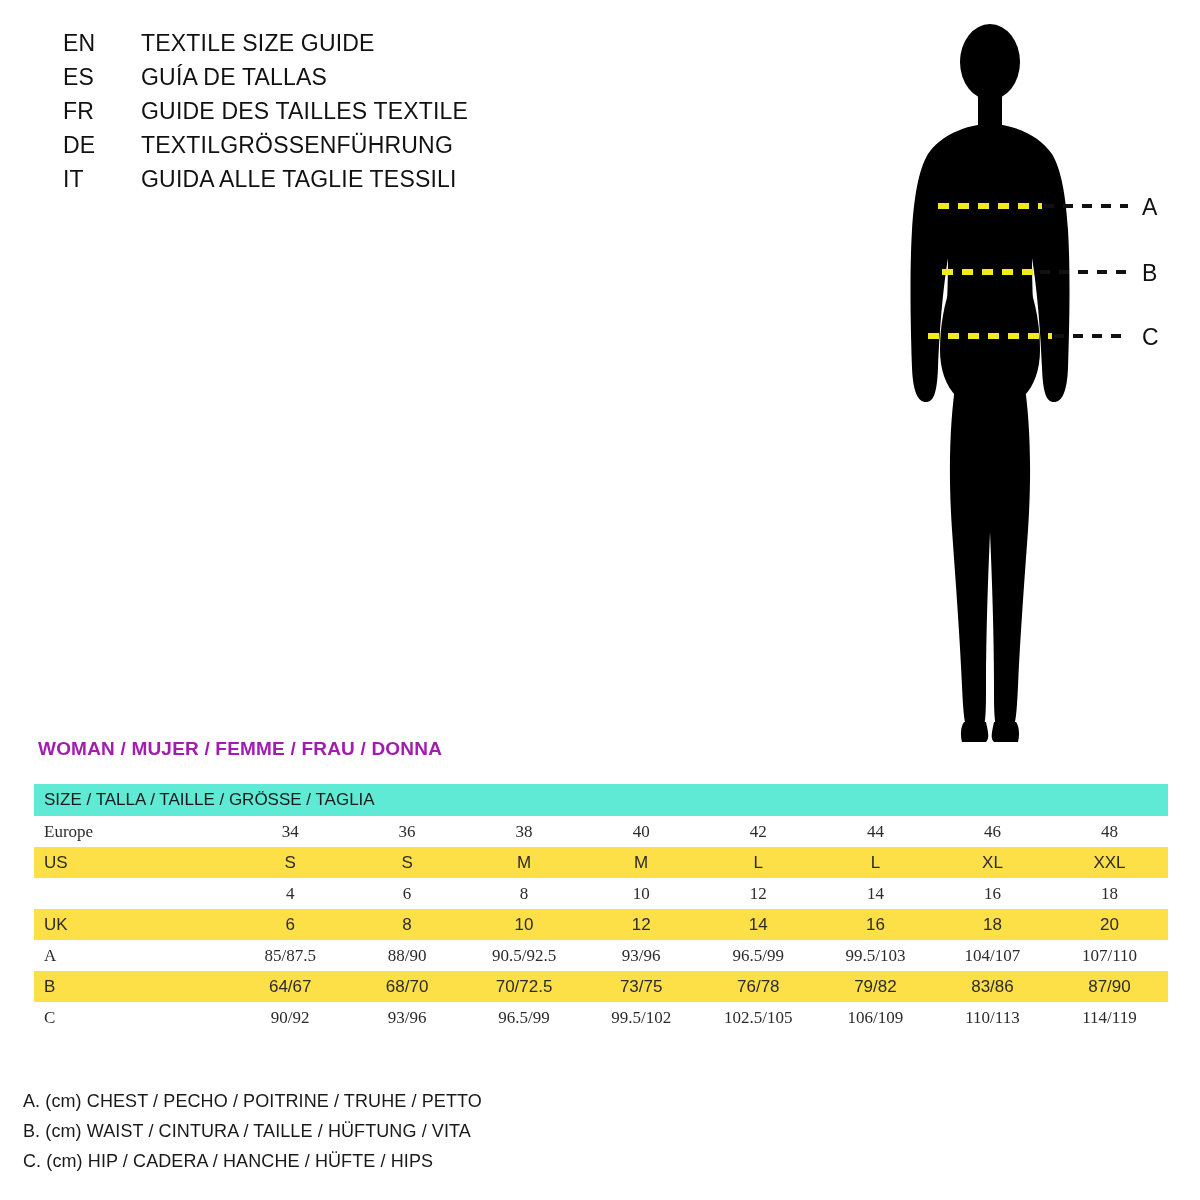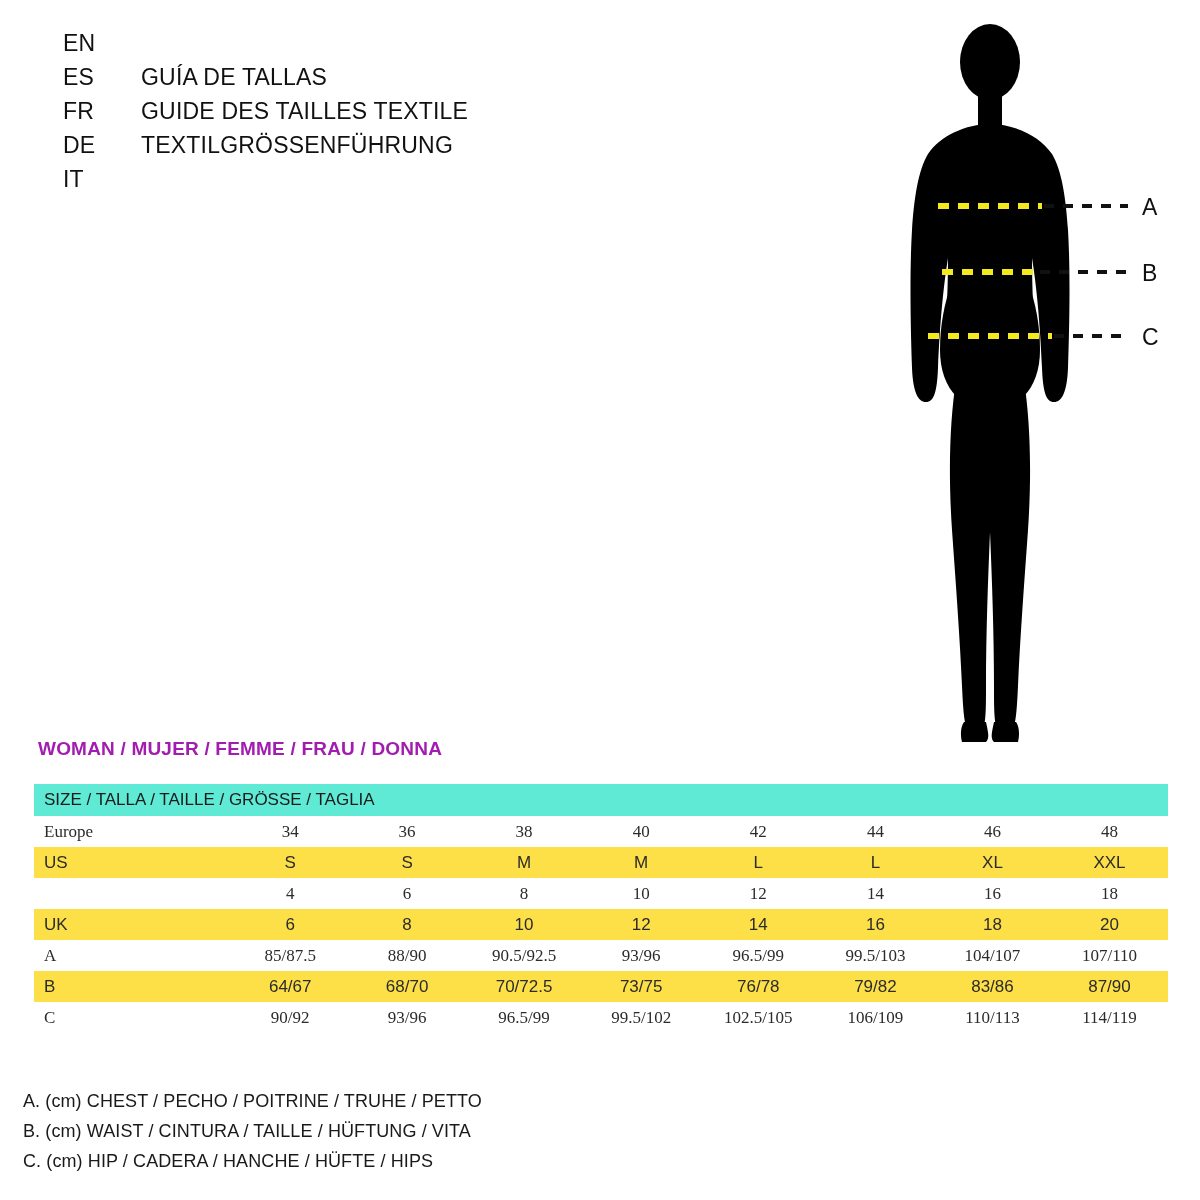--- a/index.html
+++ b/index.html
@@ -138,35 +138,37 @@
   }
 </style>
 </head>
 <body>
 
 <div class="page">
 
   <div class="titles">
     <div class="title-row">
       <div class="title-lang">EN</div>
+      <div class="title-text">TEXTILE SIZE GUIDE</div>
     </div>
     <div class="title-row">
       <div class="title-lang">ES</div>
       <div class="title-text">GUÍA DE TALLAS</div>
     </div>
     <div class="title-row">
       <div class="title-lang">FR</div>
       <div class="title-text">GUIDE DES TAILLES TEXTILE</div>
     </div>
     <div class="title-row">
       <div class="title-lang">DE</div>
       <div class="title-text">TEXTILGRÖSSENFÜHRUNG</div>
     </div>
     <div class="title-row">
       <div class="title-lang">IT</div>
+      <div class="title-text">GUIDA ALLE TAGLIE TESSILI</div>
     </div>
   </div>
 
   <div class="figure-wrap">
     <svg width="330" height="740" viewBox="0 0 330 740" xmlns="http://www.w3.org/2000/svg">
       <g>
 
         <ellipse cx="130" cy="42" rx="30" ry="38" fill="#000000"></ellipse>
 
         <rect x="118" y="74" width="24" height="36" fill="#000000"></rect>

